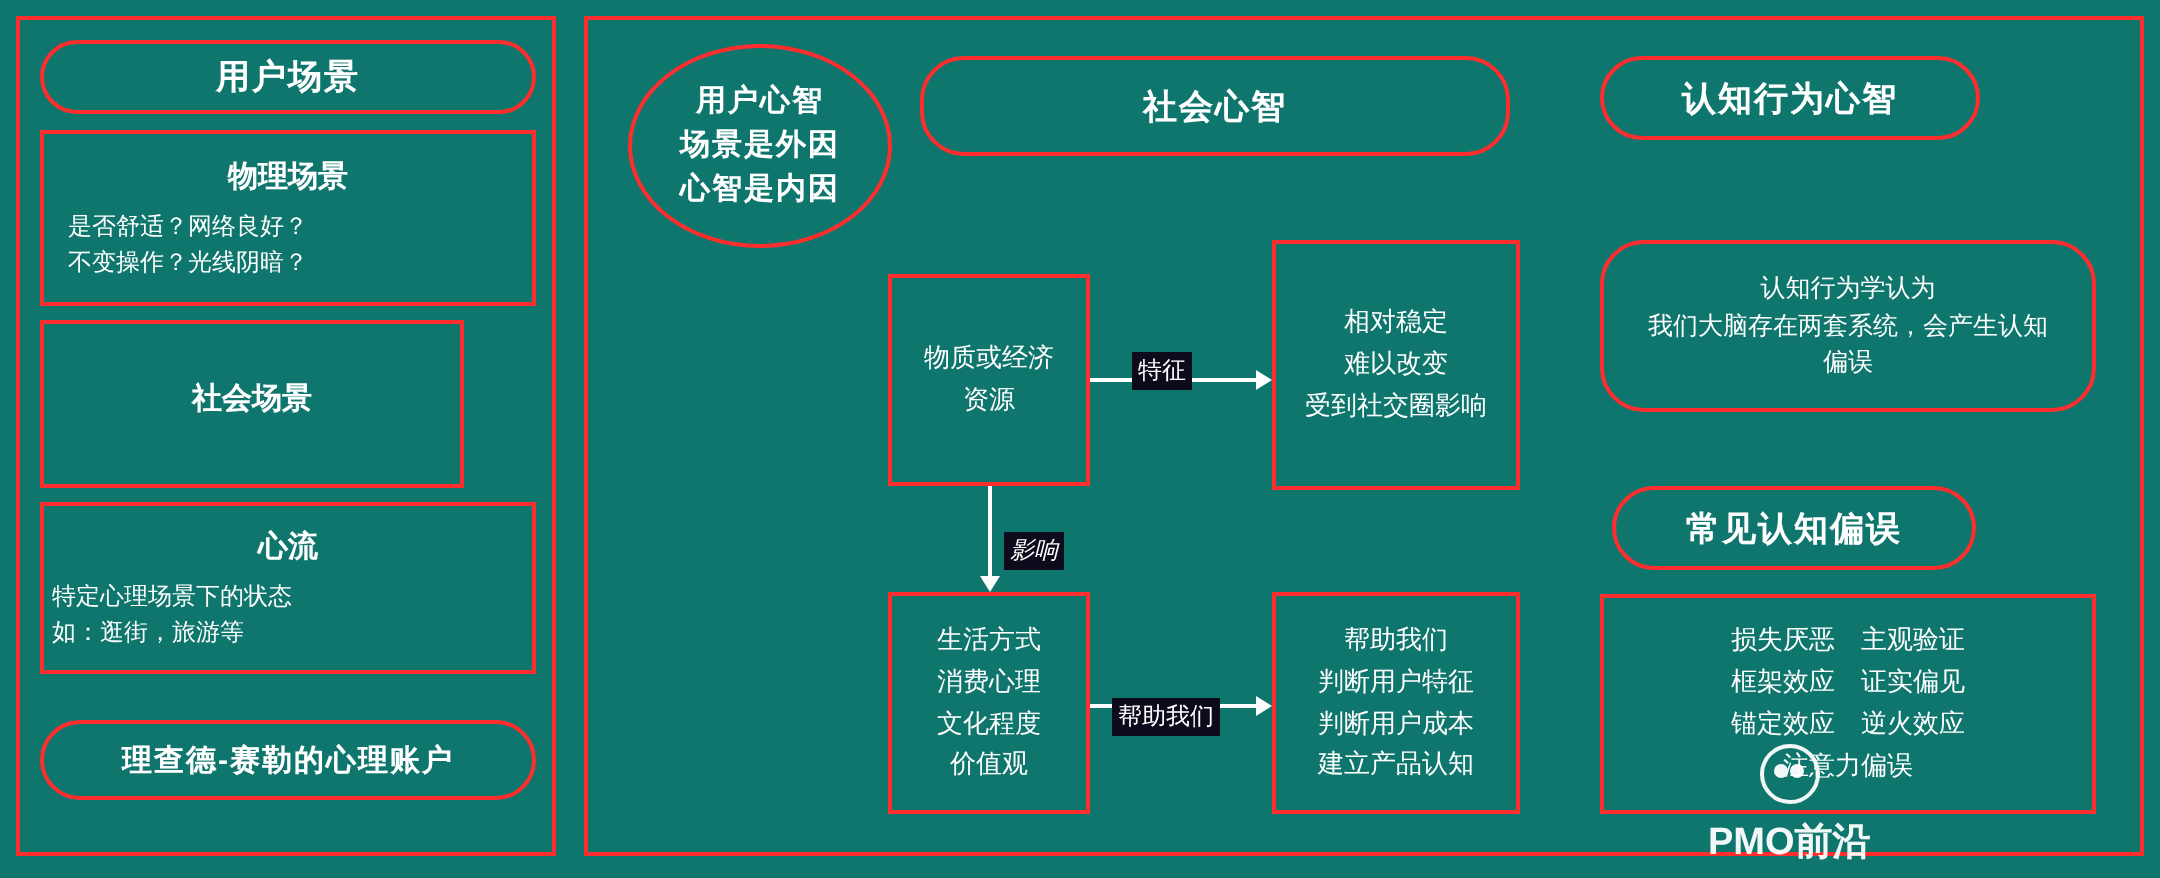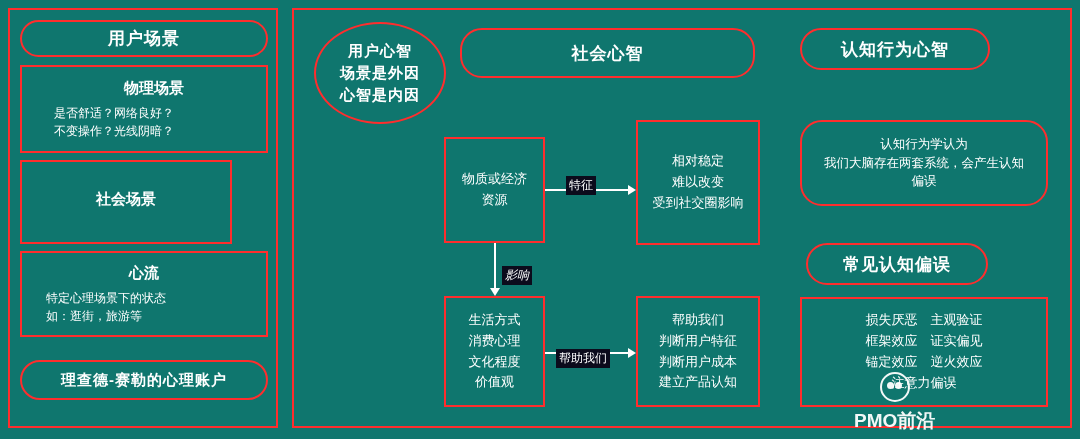--- a/index.html
+++ b/index.html
@@ -130,36 +130,36 @@
 
 <div id="canvas">
 
   <div class="panel" style="left:8px; top:8px; width:270px; height:420px;">
   </div>
 
   <div class="box pill center-head" style="left:20px; top:20px; width:248px; height:37px;">
     <span class="title">用户场景</span>
   </div>
 
-  <div class="box" style="left:20px; top:65px; width:248px; height:88px;padding-left:20px;">
+  <div class="box" style="left:20px; top:65px; width:248px; height:88px;">
     <div style="width:100%; padding:6px 12px; box-sizing:border-box;">
       <div class="subtitle" style="text-align:center;">物理场景</div>
       <div class="body-text multiline" style="text-align:left;">是否舒适？网络良好？
 不变操作？光线阴暗？</div>
     </div>
   </div>
 
   <div class="box" style="left:20px; top:160px; width:212px; height:84px;">
     <div style="width:100%; padding:6px 12px; box-sizing:border-box;">
       <div class="subtitle" style="text-align:center;">社会场景</div>
     </div>
   </div>
 
   <div class="box" style="left:20px; top:251px; width:248px; height:86px;">
-    <div style="width:100%; padding:6px 24px; box-sizing:border-box;">
+    <div style="width:100%; padding:6px 4px; box-sizing:border-box;">
       <div class="subtitle" style="text-align:center;">心流</div>
       <div class="body-text multiline" style="text-align:left;">特定心理场景下的状态
 如：逛街，旅游等</div>
     </div>
   </div>
 
   <div class="box pill center-head" style="left:20px; top:360px; width:248px; height:40px;">
     <span class="title" style="font-size:15px;">理查德-赛勒的心理账户</span>
   </div>
 

